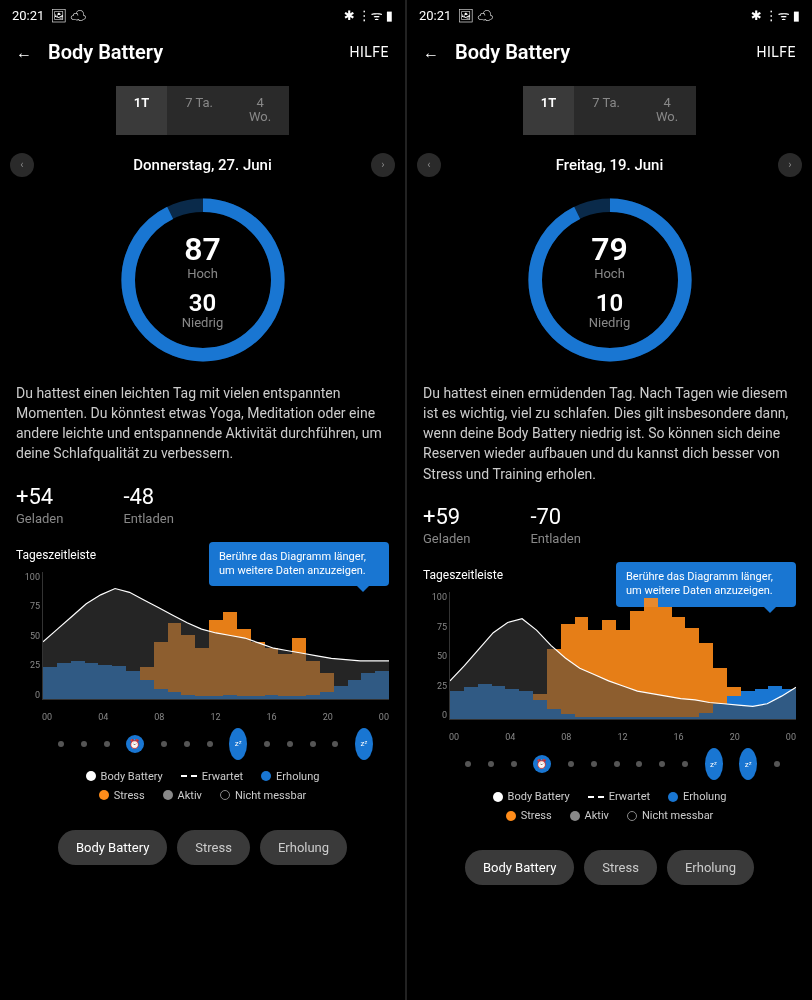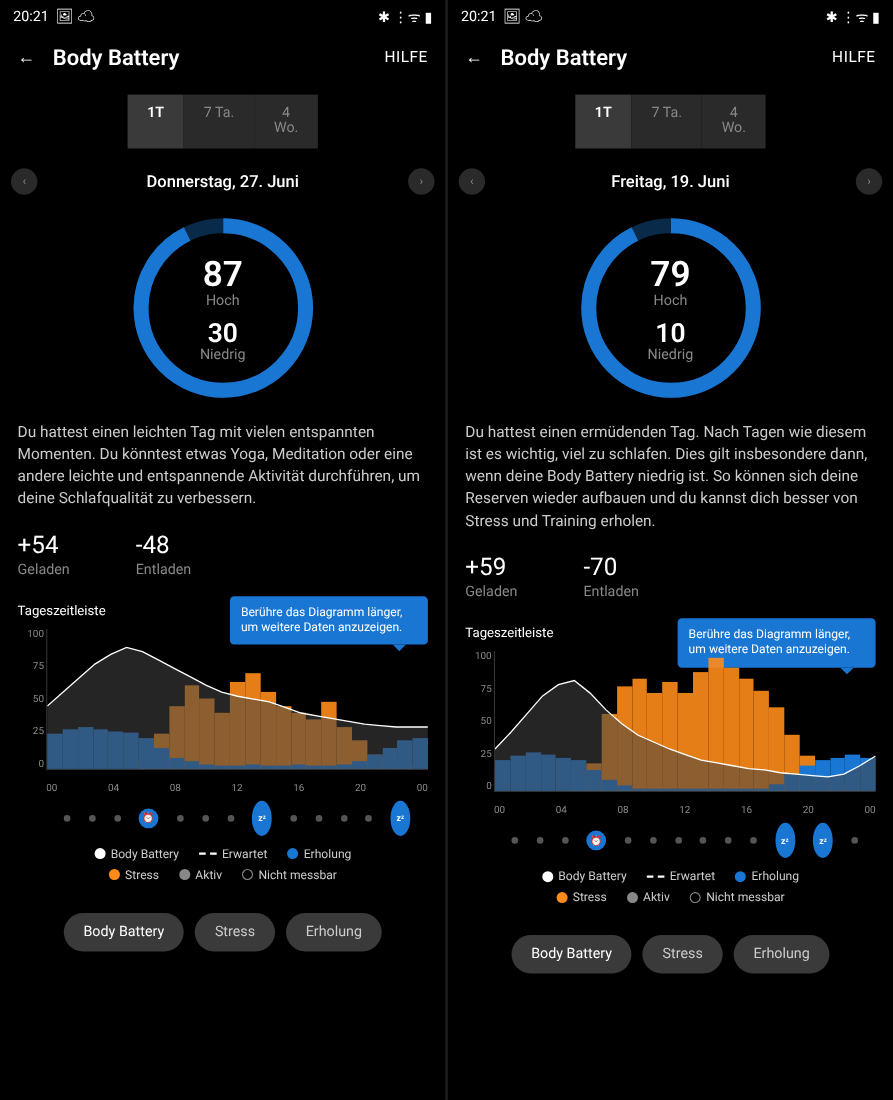--- a/index.html
+++ b/index.html
@@ -35,21 +35,21 @@
 .hint { position: absolute; right: 16px; top: -6px; background: #1976d2; color: #fff; font-size: 11px; padding: 8px 10px; border-radius: 4px; max-width: 180px; line-height: 1.3; }
 .hint::after { content: ""; position: absolute; bottom: -6px; right: 20px; border: 6px solid transparent; border-top-color: #1976d2; border-bottom: none; }
 .chart { position: relative; height: 150px; margin-top: 8px; }
 .chart-y { position: absolute; left: 0; top: 0; bottom: 22px; width: 24px; display: flex; flex-direction: column; justify-content: space-between; font-size: 9px; color: #888; }
 .chart-y span { text-align: right; }
 .chart-area { position: absolute; left: 26px; right: 0; top: 0; bottom: 22px; border-left: 1px solid #333; border-bottom: 1px solid #333; }
 .chart-x { position: absolute; left: 26px; right: 0; bottom: 0; display: flex; justify-content: space-between; font-size: 9px; color: #888; }
 .dots { display: flex; justify-content: space-between; padding: 0 16px 0 42px; margin-top: 6px; align-items: center; }
 .dot { width: 6px; height: 6px; border-radius: 50%; background: #555; }
 .dot.alarm { width: 18px; height: 18px; background: #1976d2; display: flex; align-items: center; justify-content: center; font-size: 9px; }
-.dot.sleep { width: 18px; height: 32px; background: #1976d2; display: flex; align-items: center; justify-content: center; font-size: 8px; font-weight: bold; }
+.dot.sleep { width: 18px; height: 32px; background: #1976d2; display: flex; align-items: center; justify-content: center; font-size: 8px; font-weight: normal; }
 .legend { padding: 10px 16px; font-size: 11px; color: #ccc; }
 .legend-row { display: flex; justify-content: center; gap: 18px; margin-bottom: 6px; flex-wrap: wrap; }
 .lg { display: flex; align-items: center; gap: 5px; }
 .lg-swatch { width: 10px; height: 10px; border-radius: 50%; }
 .lg-dash { width: 16px; border-top: 2px dashed #fff; }
 .lg-ring { width: 10px; height: 10px; border: 1px solid #888; border-radius: 50%; }
 .pills { display: flex; justify-content: center; gap: 10px; padding: 12px 16px; }
 .pill { background: #3a3a3a; color: #ccc; font-size: 13px; padding: 10px 18px; border-radius: 20px; }
 .pill.active { color: #fff; }
 .bars { position: absolute; inset: 0; display: flex; align-items: flex-end; }

